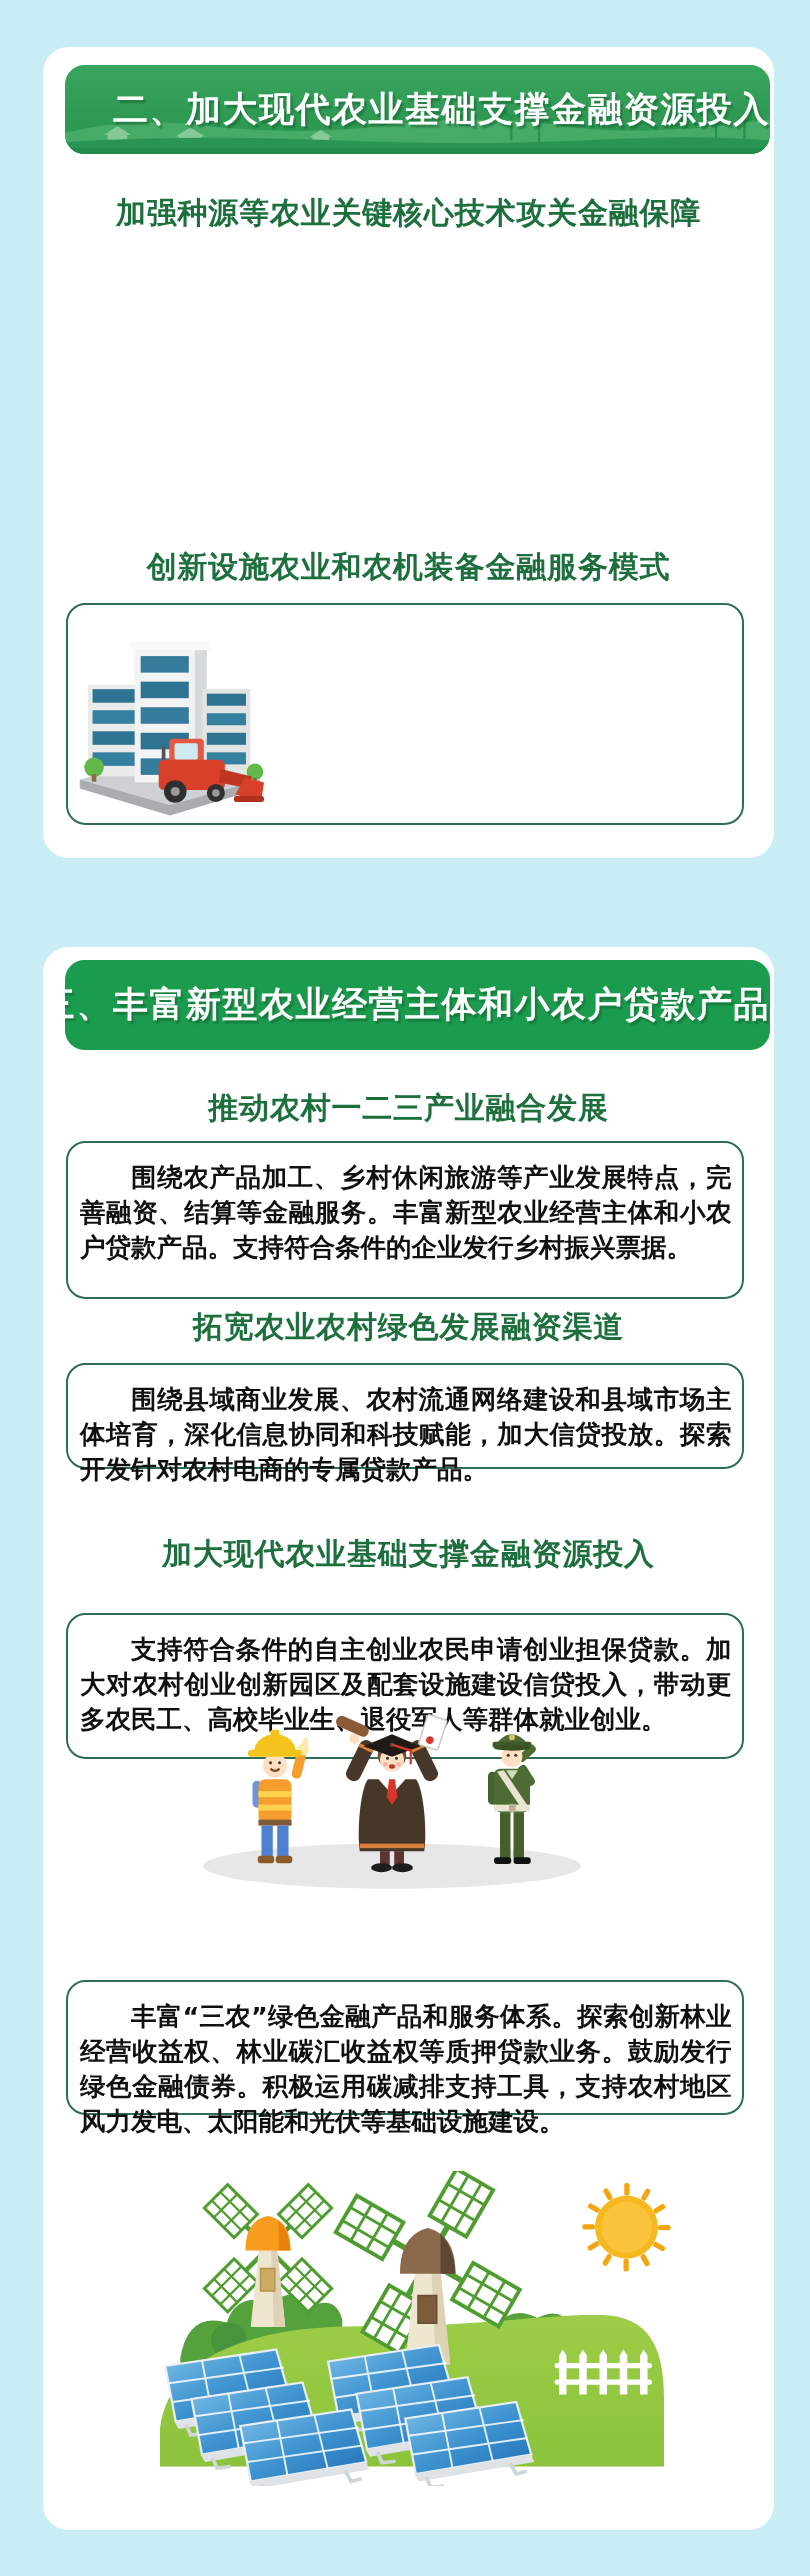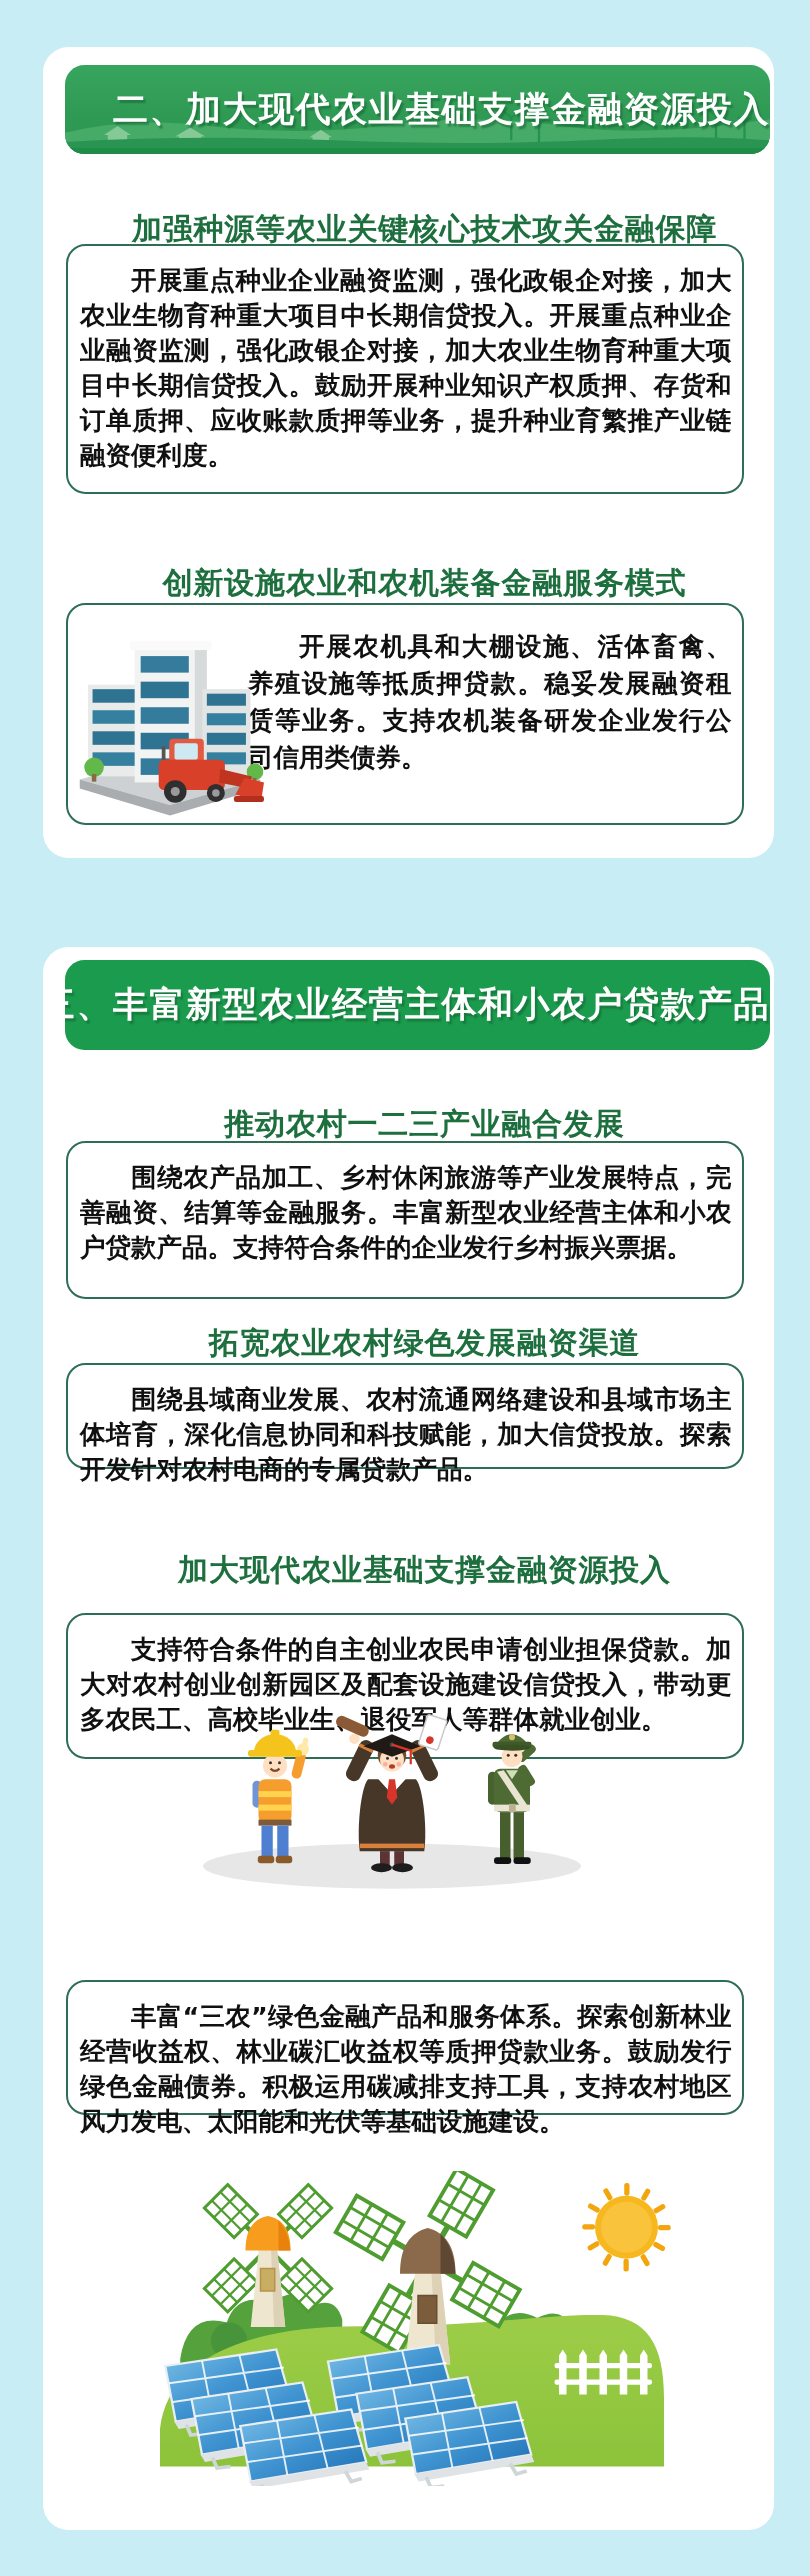--- a/index.html
+++ b/index.html
@@ -25,21 +25,21 @@
   .banner-title {
     position:relative; z-index:2; margin:0;
     color:#ffffff; font-size:35px; font-weight:700; letter-spacing:1.5px;
     text-shadow:2.3px 3px 1.5px rgba(17,87,44,.45);
     white-space:nowrap;
   }
   .banner-scene { position:absolute; left:0; bottom:0; width:100%; height:53px; z-index:1; }
 
   .subhead {
     position:absolute; left:0; width:100%; height:42px; line-height:42px;
-    margin:16px; text-align:center;
+    margin:0; text-align:center;
     color:#1d6f3e; font-size:30px; font-weight:700; letter-spacing:0.8px;
     white-space:nowrap;
   }
   .gbox {
     position:absolute; left:23px; width:678px; box-sizing:border-box;
     background:#ffffff; border:2.3px solid #2e6e55; border-radius:19.5px;
   }
   .gbox p {
     margin:0; padding:16.5px 10.5px 0 12px;
     font-size:25.5px; line-height:35px; font-weight:700; color:#101010;
@@ -75,23 +75,20 @@
           <path d="M906,54 V28 M906,28 L897,21 M906,28 L916,22 M906,28 V37"></path>
         </g>
         <path d="M0,54 Q180,44 360,52 Q560,60 740,50 Q850,45 940,52 L940,70 L0,70 Z" fill="#2a9552"></path>
         <rect y="62" width="940" height="8" fill="#1f8c47"></rect>
       </svg>
       <h2 class="banner-title">二、加大现代农业基础支撑金融资源投入</h2>
     </div>
 
     <h3 class="subhead" style="top:145px">加强种源等农业关键核心技术攻关金融保障</h3>
 
-    <div class="gbox" style="top:197px; height:250px">
-      <p>开展重点种业企业融资监测，强化政银企对接，加大农业生物育种重大项目中长期信贷投入。开展重点种业企业融资监测，强化政银企对接，加大农业生物育种重大项目中长期信贷投入。鼓励开展种业知识产权质押、存货和订单质押、应收账款质押等业务，提升种业育繁推产业链融资便利度。</p>
-    </div>
 
     <h3 class="subhead" style="top:499px">创新设施农业和农机装备金融服务模式</h3>
 
     <div class="gbox with-illus" style="top:556px; height:222px">
       <svg class="building-svg" viewBox="0 0 250 262">
         <polygon points="5,212 125,180 245,212 125,246" fill="#cdd1d3"></polygon>
         <polygon points="5,212 5,224 125,260 245,224 245,212 125,246" fill="#a9adaf"></polygon>
         <g>
           <rect x="16" y="86" width="80" height="122" fill="#e9ebeb"></rect>
           <rect x="22" y="92" width="68" height="18" fill="#2f7392"></rect>
@@ -129,21 +126,20 @@
           <rect x="110" y="186" width="88" height="40" rx="7" fill="#d8402a"></rect>
           <polygon points="192,198 234,208 230,224 190,216" fill="#c03520"></polygon>
           <polygon points="224,210 250,216 246,242 212,232" fill="#d8402a"></polygon>
           <rect x="210" y="234" width="40" height="8" rx="3" fill="#b12f1d"></rect>
           <circle cx="132" cy="228" r="15" fill="#2f2f2f"></circle>
             <circle cx="132" cy="228" r="6" fill="#9a9a9a"></circle>
           <circle cx="186" cy="230" r="12" fill="#2f2f2f"></circle>
             <circle cx="186" cy="230" r="5" fill="#9a9a9a"></circle>
         </g>
       </svg>
-      <p>开展农机具和大棚设施、活体畜禽、养殖设施等抵质押贷款。稳妥发展融资租赁等业务。支持农机装备研发企业发行公司信用类债券。</p>
     </div>
   </section>
 
   <section class="card card-three">
 
     <div class="banner banner-two">
       <h2 class="banner-title">三、丰富新型农业经营主体和小农户贷款产品</h2>
     </div>
 
     <h3 class="subhead" style="top:140px">推动农村一二三产业融合发展</h3>

